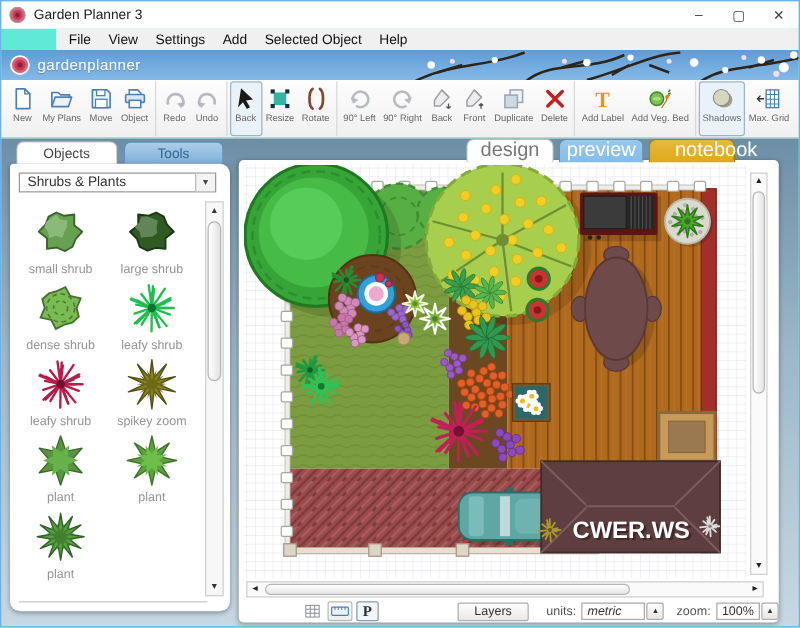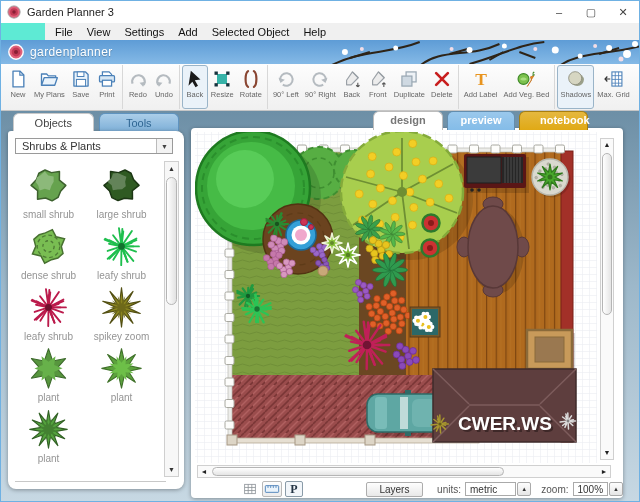--- a/index.html
+++ b/index.html
@@ -58,22 +58,22 @@
              background:#f7f7f7; }
   .ps-up,.ps-dn { position:absolute; left:0; width:13px; height:13px; text-align:center; font-size:7px;
                   color:#333; line-height:13px; }
   .ps-up { top:0; } .ps-dn { bottom:0; }
   .ps-thumb { position:absolute; left:1px; top:15px; width:11px; height:128px; border:1px solid #b5b5b5;
               border-radius:6px; background:linear-gradient(90deg,#fff,#e2e2e2); }
   .side-divider { position:absolute; left:7px; right:18px; bottom:7px; height:1px; background:#c8c8c8; }
   
   .canvas-panel { position:absolute; left:190px; top:17px; width:432px; height:370px; background:#fff;
                   border-radius:4px; box-shadow:0 1px 4px rgba(0,0,0,.35); }
-  .ctab { position:absolute; top:-17px; height:19px; text-align:center; font-size:11px; line-height:17px;
-          border-radius:6px 6px 0 0; border:1px solid #bcbcbc; border-bottom:none; color:#fff; z-index:3;font-weight:bold; }
+  .ctab { position:absolute; top:-17px; height:19px; text-align:center; font-size:16px; line-height:17px;
+          border-radius:6px 6px 0 0; border:1px solid #bcbcbc; border-bottom:none; color:#fff; z-index:3; }
   .ctab.active { background:#fff !important; color:#777; }
   .viewport { position:absolute; left:4px; top:4px; width:402px; height:331px; overflow:hidden; background:#fff; }
   .vscroll { position:absolute; left:409px; top:10px; width:14px; height:322px; border:1px solid #d0d0d0;
              background:#fafafa; }
   .vs-thumb { position:absolute; left:1px; top:14px; width:10px; height:162px; border:1px solid #b5b5b5;
               border-radius:5px; background:linear-gradient(90deg,#fff,#e4e4e4); }
   .vs-up,.vs-dn { position:absolute; left:0; width:12px; height:12px; text-align:center; font-size:7px;
                   color:#222; line-height:12px; }
   .vs-up { top:0; } .vs-dn { bottom:0; }
   .hscroll { position:absolute; left:6px; top:337px; width:414px; height:13px; border:1px solid #d0d0d0;
@@ -90,21 +90,21 @@
   .sb-btn svg { width:18px; height:16px; }
   .sb-raised { border:1px solid #b8b8b8; border-radius:2px; background:linear-gradient(180deg,#fdfdfd,#ececec); }
   .sb-sunken { border:1px solid #8a9ba8; border-radius:2px; background:#f2f6fa; }
   .p-btn { width:18px; font-family:"Liberation Serif",serif; font-weight:bold; font-size:12px; color:#234; }
   .layers-btn { width:58px; height:15px; margin-left:60px; border:1px solid #adadad; border-radius:2px;
                 background:linear-gradient(180deg,#fefefe,#e8e8e8); font-size:10px; color:#333;
                 display:flex; align-items:center; justify-content:center; }
   .sb-label { margin-left:14px; }
   .sb-select { margin-left:4px; height:14px; border:1px solid #aaa; background:#fff; display:flex;
                align-items:center; padding-left:4px; font-size:10px; color:#333; }
-  .sel-units { width:52px; } .sel-zoom { width:36px; }
+  .sel-units { width:52px;font-style:italic; } .sel-zoom { width:36px; }
   .spin { width:14px; height:14px; margin-left:1px; border:1px solid #aaa; border-radius:2px;
           background:linear-gradient(180deg,#fdfdfd,#e6e6e6); font-size:6px; color:#333;
           display:flex; align-items:center; justify-content:center; }
 </style>
 </head>
 <body>
 
 <div class="window">
 
   <div class="titlebar">
@@ -189,31 +189,31 @@
           <span class="tool-label">My Plans</span>
         </div>
         <div class="tool">
           <span class="tool-icon">
             <svg viewBox="0 0 24 24">
               <path d="M3.5 3.5h14l3 3v14h-17z" fill="#eaf3fb" stroke="#4a80b8" stroke-width="1.6" stroke-linejoin="round"></path>
               <rect x="7.5" y="3.5" width="8" height="5.5" fill="#fff" stroke="#4a80b8" stroke-width="1.2"></rect>
               <rect x="6.5" y="12.5" width="11" height="8" fill="#fff" stroke="#4a80b8" stroke-width="1.2"></rect>
             </svg>
           </span>
-          <span class="tool-label">Save</span>
+          <span class="tool-label">Move</span>
         </div>
         <div class="tool">
           <span class="tool-icon">
             <svg viewBox="0 0 24 24">
               <path d="M6.5 8V3.5h8l3 3V8" fill="#fff" stroke="#4a80b8" stroke-width="1.5"></path>
               <rect x="3" y="8" width="18" height="7.5" rx="1.2" fill="#d7e7f4" stroke="#4a80b8" stroke-width="1.5"></rect>
               <rect x="6.5" y="13.5" width="11" height="7" fill="#fff" stroke="#4a80b8" stroke-width="1.5"></rect>
             </svg>
           </span>
-          <span class="tool-label">Print</span>
+          <span class="tool-label">Object</span>
         </div>
       </div>
       <div class="tb-group">
         <div class="tool">
           <span class="tool-icon">
             <svg viewBox="0 0 24 24">
               <path d="M5.5 17.5a7.5 7.5 0 1 1 13.4 1.5" fill="none" stroke="#b5bbc0" stroke-width="2.6"></path>
               <path d="M21.5 15.2l-3.4 6-4.2-4.6z" fill="#b5bbc0"></path>
             </svg>
           </span>

